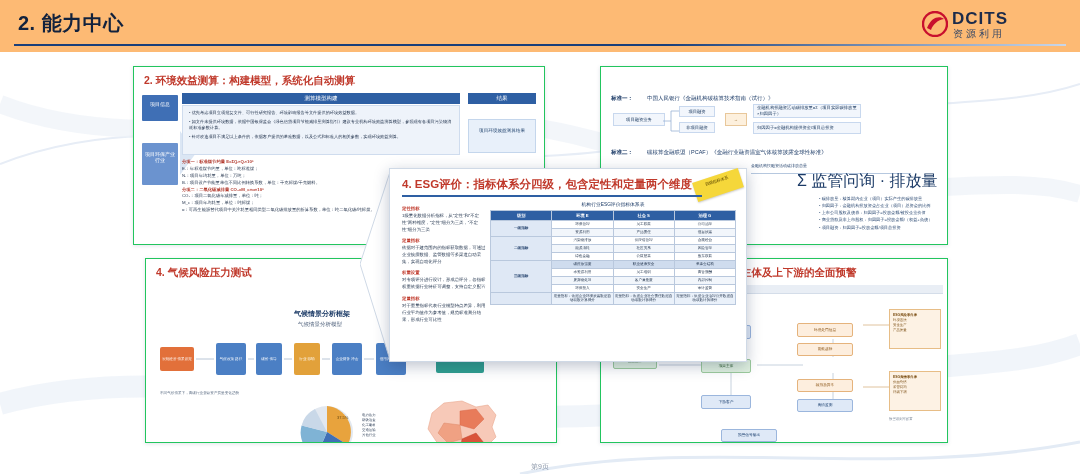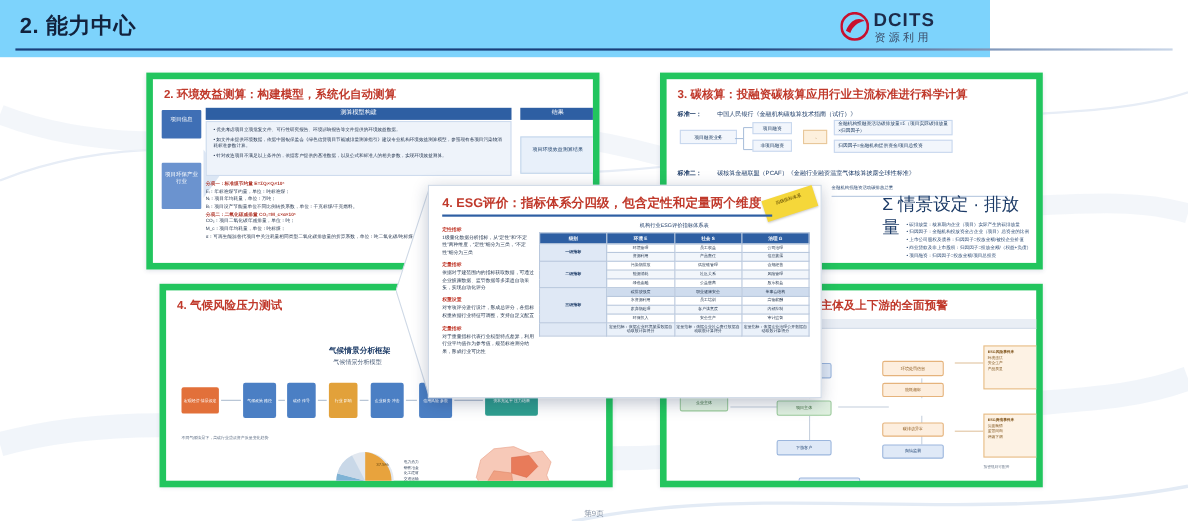--- a/index.html
+++ b/index.html
@@ -11,53 +11,53 @@
     background: #ffffff;
   }
   #slide {
     position: relative;
     width: 1080px; height: 474px;
     background: #ffffff;
     overflow: hidden;
   }
   
   .header {
-    position: absolute; left: 0; top: 0; width: 900px; height: 52px;
-    background: #7dd3fc;
+    position: absolute; left: 0; top: 0; width: 1080px; height: 52px;
+    background: #fdba74;
   }
   .header-title {
     position: absolute; left: 18px; top: 10px;
     font-size: 20px; font-weight: bold; color: #12223d;
     letter-spacing: 0.5px;
   }
   .header-rule {
     position: absolute; left: 14px; top: 44px; width: 1052px; height: 2px;
     background: linear-gradient(to right, #1a3f7a 0%, #1a3f7a 62%, #c9d6e8 100%);
   }
   .logo {
-    position: absolute; right: 6px; top: 8px; width: 130px; height: 34px;
+    position: absolute; right: 28px; top: 8px; width: 130px; height: 34px;
   }
   .logo-mark {
     position: absolute; left: 0; top: 3px; width: 26px; height: 26px;
   }
   .logo-text-en {
     position: absolute; left: 30px; top: 1px;
     font-size: 17px; font-weight: bold; color: #1c2b4a; letter-spacing: 1px;
   }
   .logo-text-cn {
     position: absolute; left: 31px; top: 19px;
     font-size: 10px; color: #3a4a66; letter-spacing: 3px;
   }
   
   .swoosh { position: absolute; pointer-events: none; }
   
   .card {
     position: absolute;
     background: #ffffff;
-    border: 6px solid #22c55e;
+    border: 1px solid #22c55e;
     box-shadow: 0 1px 4px rgba(30,50,90,0.13);
     overflow: hidden;
   }
   .card-title {
     position: absolute; left: 10px; top: 7px;
     font-size: 10.5px; font-weight: bold; color: #c0392b;
     white-space: nowrap;
   }
   .card-body { position: absolute; left: 0; top: 24px; right: 0; bottom: 0; }
 
@@ -265,21 +265,20 @@
       </div>
 
       <div class="c2-right">
         <div class="c2-rhead">结果</div>
         <div class="c2-rbox">项目环境效益测算结果</div>
       </div>
     </div>
   </div>
 
   <div class="card" id="card3">
-    <div class="card-title">3. 碳核算：投融资碳核算应用行业主流标准进行科学计算</div>
     <div class="card-body">
 
       <div class="c3-line c3-std" style="left:10px; top:4px;">标准一：</div>
       <div class="c3-line" style="left:46px; top:4px;">中国人民银行《金融机构碳核算技术指南（试行）》</div>
 
       <div class="c3-flowbox" style="left:12px; top:22px; width:52px; height:13px;">项目融资业务</div>
       <div class="c3-flowbox" style="left:78px; top:15px; width:36px; height:11px;">项目融资</div>
       <div class="c3-flowbox" style="left:78px; top:31px; width:36px; height:11px;">非项目融资</div>
       <svg style="position:absolute;left:62px;top:14px;width:18px;height:32px;">
         <path d="M0,16 L8,16 L8,6 L16,6" stroke="#9ab3d4" fill="none" stroke-width="0.8"></path>
@@ -287,21 +286,21 @@
       </svg>
       <div class="c3-flowbox c3-orange" style="left:124px; top:22px; width:22px; height:13px;">→</div>
       <div class="c3-flowbox" style="left:152px; top:13px; width:108px; height:14px; text-align:left; justify-content:flex-start; padding-left:3px;">金融机构投融资活动碳排放量=Σ（项目实际碳排放量×归因因子）</div>
       <div class="c3-flowbox" style="left:152px; top:31px; width:108px; height:12px; text-align:left; justify-content:flex-start; padding-left:3px;">归因因子=金融机构提供资金/项目总投资</div>
 
       <div class="c3-line c3-std" style="left:10px; top:58px;">标准二：</div>
       <div class="c3-line" style="left:46px; top:58px;">碳核算金融联盟（PCAF）《金融行业融资温室气体核算披露全球性标准》</div>
 
       <div style="position:absolute;left:150px;top:72px;font-size:4px;color:#2c4a73;">金融机构投融资活动碳排放总量</div>
       <div style="position:absolute;left:150px;top:82px;width:160px;height:1px;background:#b6c8df;"></div>
-      <div class="c3-sum">Σ 情景设定 · 排放量</div>
+      <div class="c3-sum">Σ 监管问询 · 排放量</div>
 
       <div class="c3-notes">
         <div>• 碳排放量：核算期内企业（项目）实际产生的碳排放量</div>
         <div>• 归因因子：金融机构投放资金占企业（项目）总资金的比例</div>
         <div>• 上市公司股权及债券：归因因子=投放金额/被投企业价值</div>
         <div>• 商业贷款及非上市股权：归因因子=投放金额/（权益+负债）</div>
         <div>• 项目融资：归因因子=投放金额/项目总投资</div>
       </div>
     </div>
   </div>

